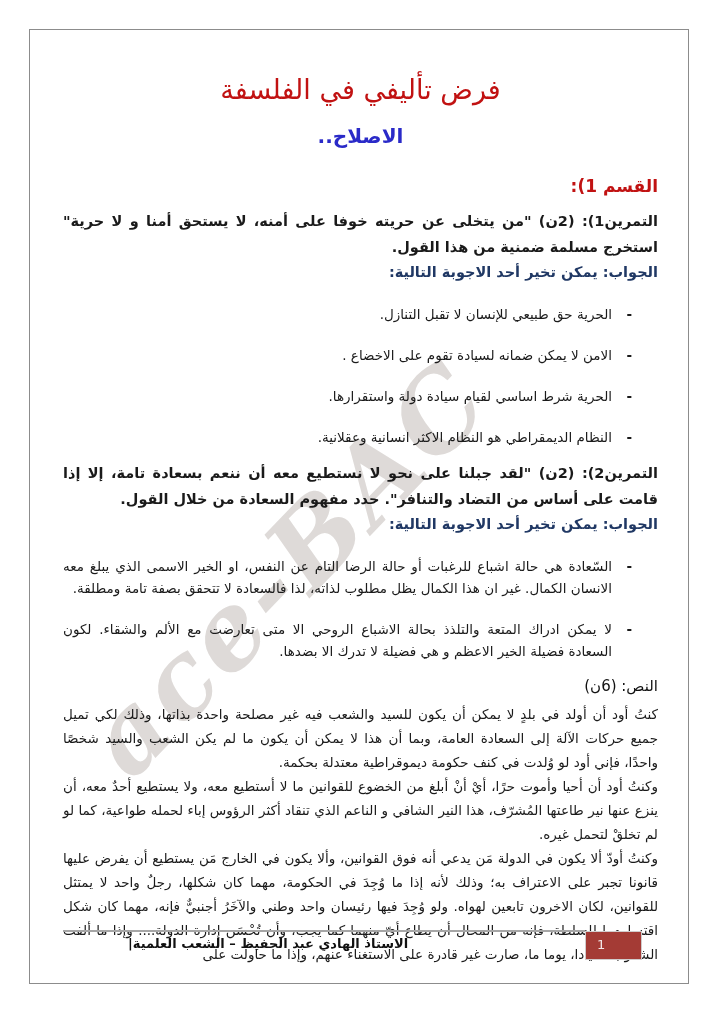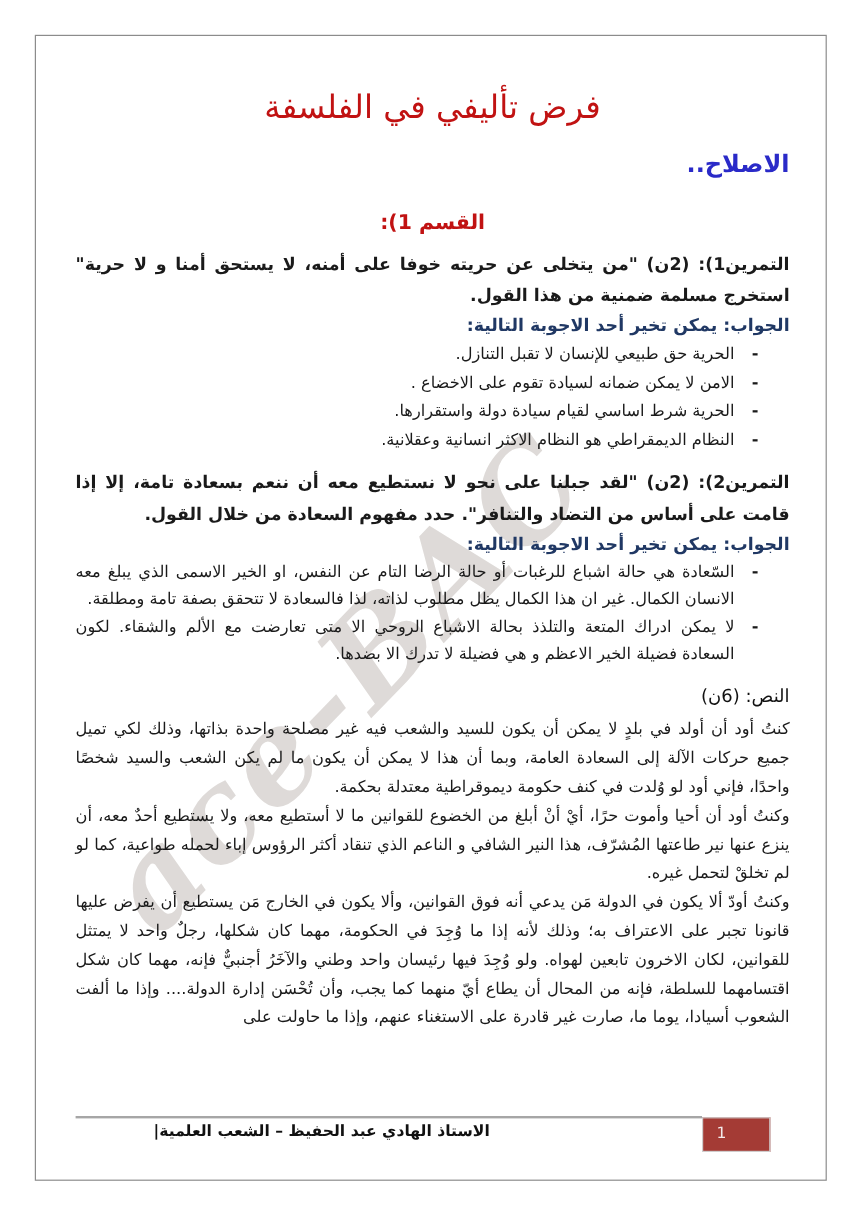--- a/index.html
+++ b/index.html
@@ -20,40 +20,40 @@
   }
   .content {
     position:absolute; left:63px; top:72px; width:595px;
     direction:rtl; z-index:1; color:#1a1a1a;
   }
   .doc-title {
     margin:0 0 14px 0; text-align:center; font-size:27px; line-height:36px;
     font-weight:normal; color:#c11212; letter-spacing:1px;
   }
   .doc-subtitle {
-    margin:0 0 24px 0; font-size:20px; line-height:28px;
+    margin:0 0 24px 0; text-align:center; font-size:20px; line-height:28px;
     font-weight:bold; color:#2a2ac8;
   }
   .section-heading {
-    margin:0 0 10px 0; text-align:center; font-size:17px; line-height:24px;
+    margin:0 0 10px 0; text-align:right; font-size:17px; line-height:24px;
     font-weight:bold; color:#c11212;
   }
   .exercise-statement {
     margin:0; font-size:14.5px; line-height:26px; font-weight:bold;
     text-align:justify; text-align-last:right;
   }
   .answer-heading {
     margin:0; font-size:14.5px; line-height:24px; font-weight:bold; color:#203864;
   }
   ul.dash-list {
     list-style:none; margin:0 0 12px 0; padding:0 26px 0 0;
   }
   ul.dash-list li {
     position:relative; padding-right:20px; margin-bottom:2px;
-    font-size:13.5px; line-height:22px; text-align:justify; text-align-last:right;
+    font-size:13.5px; line-height:22px; text-align:justify; text-align-last:right;margin-top:19px;
   }
   ul.dash-list li::before {
     content:"-"; position:absolute; right:0; top:0; font-weight:bold;
   }
   .text-heading {
     margin:10px 0 4px 0; font-size:15px; line-height:24px; font-weight:normal; color:#111111;
   }
   .body-par {
     margin:0; font-size:13.5px; line-height:24px;
     text-align:justify; text-align-last:right;

